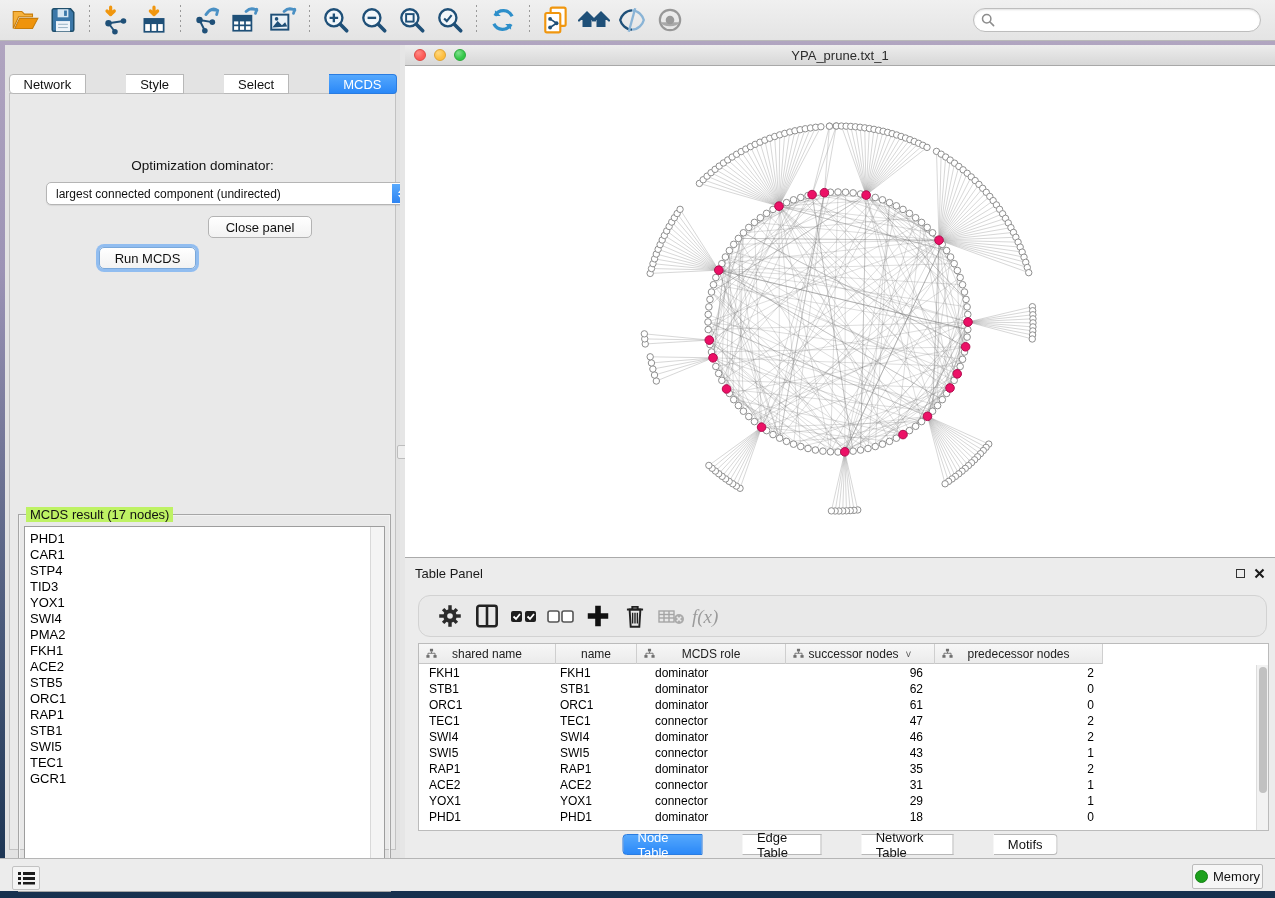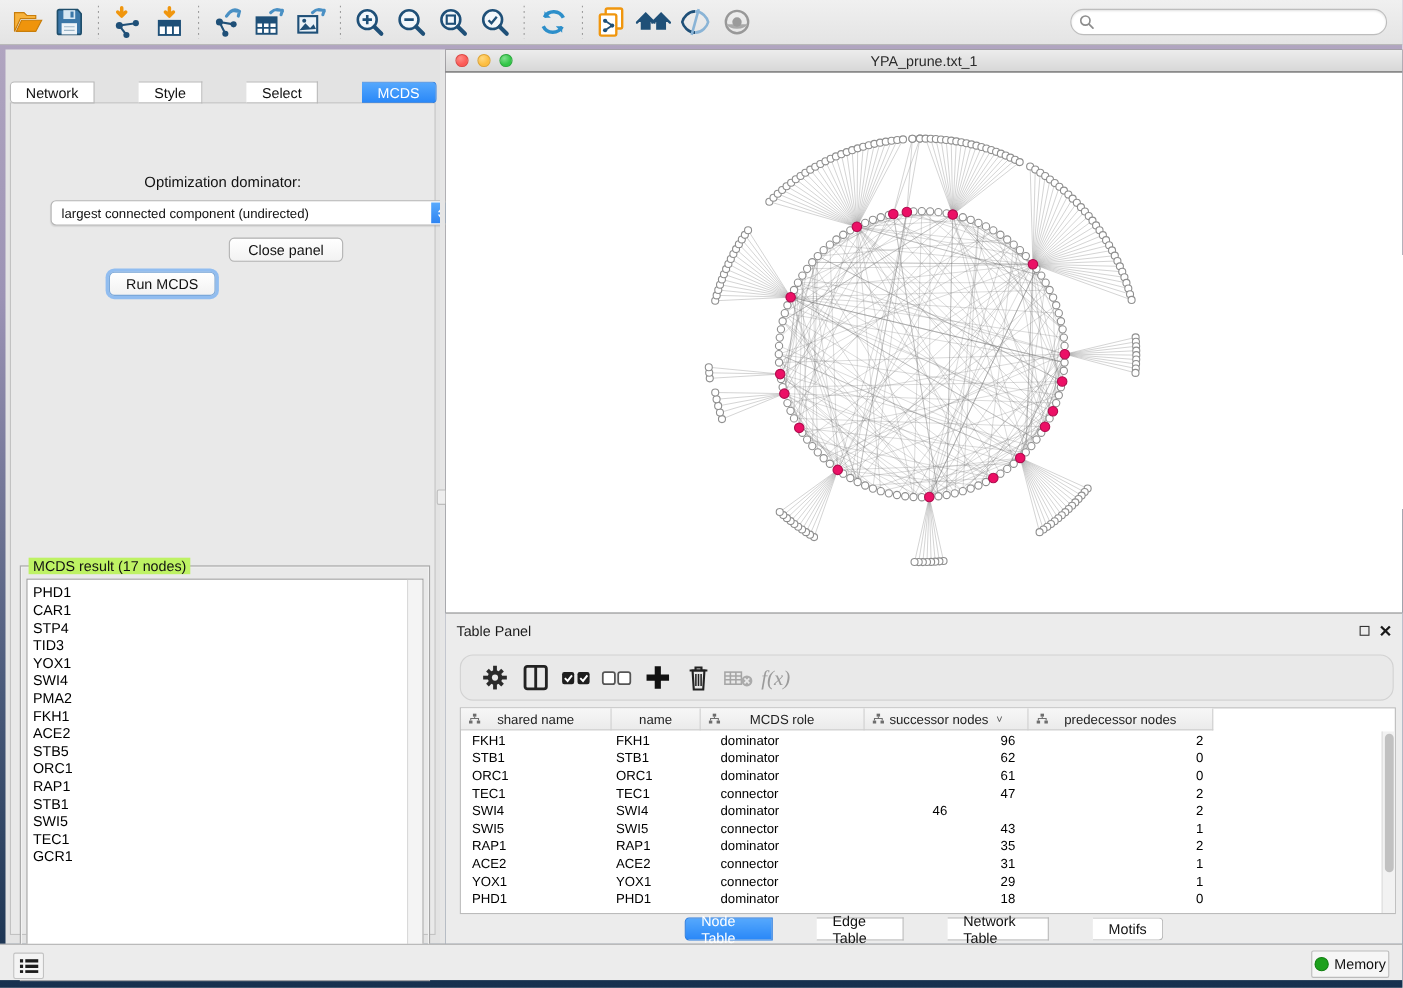--- a/index.html
+++ b/index.html
@@ -1209,21 +1209,21 @@
           <div class="nt-cell" style="width: 137px; text-align: left; padding-left: 10px;">TEC1</div>
           <div class="nt-cell" style="width: 81px; text-align: left; padding-left: 4px;">TEC1</div>
           <div class="nt-cell" style="width: 149px; text-align: left; padding-left: 18px;">connector</div>
           <div class="nt-cell" style="width: 149px; text-align: right; padding-right: 12px;">47</div>
           <div class="nt-cell" style="width: 168px; text-align: right; padding-right: 9px;">2</div>
         </div>
         <div class="nt-row">
           <div class="nt-cell" style="width: 137px; text-align: left; padding-left: 10px;">SWI4</div>
           <div class="nt-cell" style="width: 81px; text-align: left; padding-left: 4px;">SWI4</div>
           <div class="nt-cell" style="width: 149px; text-align: left; padding-left: 18px;">dominator</div>
-          <div class="nt-cell" style="width: 149px; text-align: center; padding-right: 12px;">46</div>
+          <div class="nt-cell" style="width: 149px; text-align: right; padding-right: 12px;">46</div>
           <div class="nt-cell" style="width: 168px; text-align: right; padding-right: 9px;">2</div>
         </div>
         <div class="nt-row">
           <div class="nt-cell" style="width: 137px; text-align: left; padding-left: 10px;">SWI5</div>
           <div class="nt-cell" style="width: 81px; text-align: left; padding-left: 4px;">SWI5</div>
           <div class="nt-cell" style="width: 149px; text-align: left; padding-left: 18px;">connector</div>
           <div class="nt-cell" style="width: 149px; text-align: right; padding-right: 12px;">43</div>
           <div class="nt-cell" style="width: 168px; text-align: right; padding-right: 9px;">1</div>
         </div>
         <div class="nt-row">

